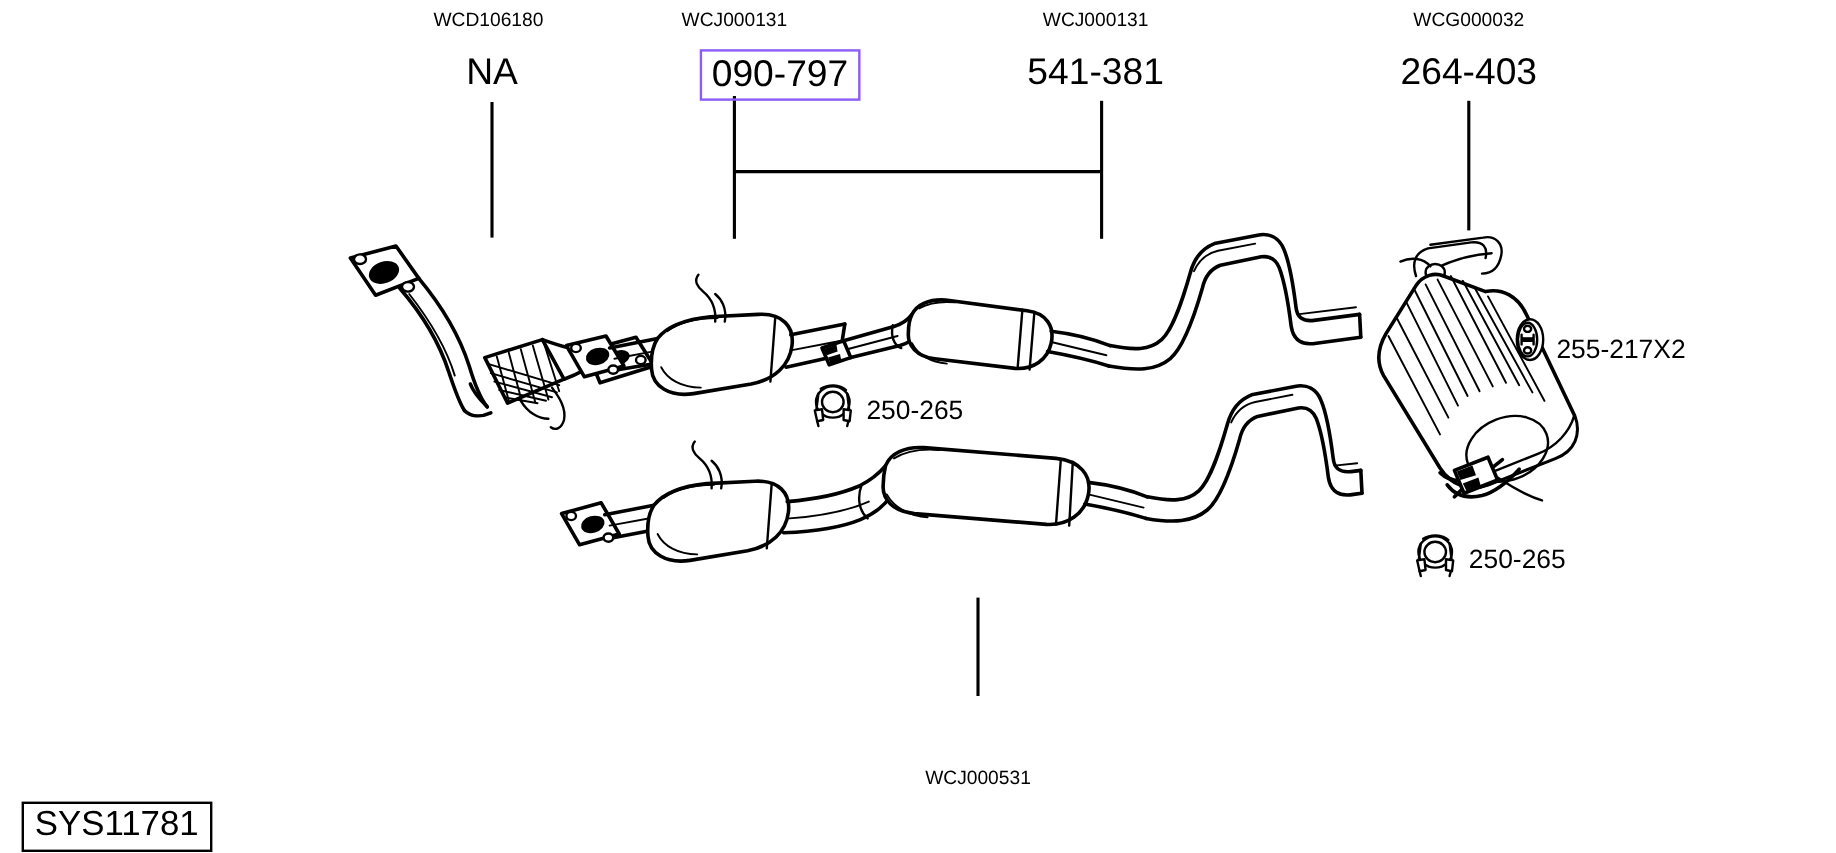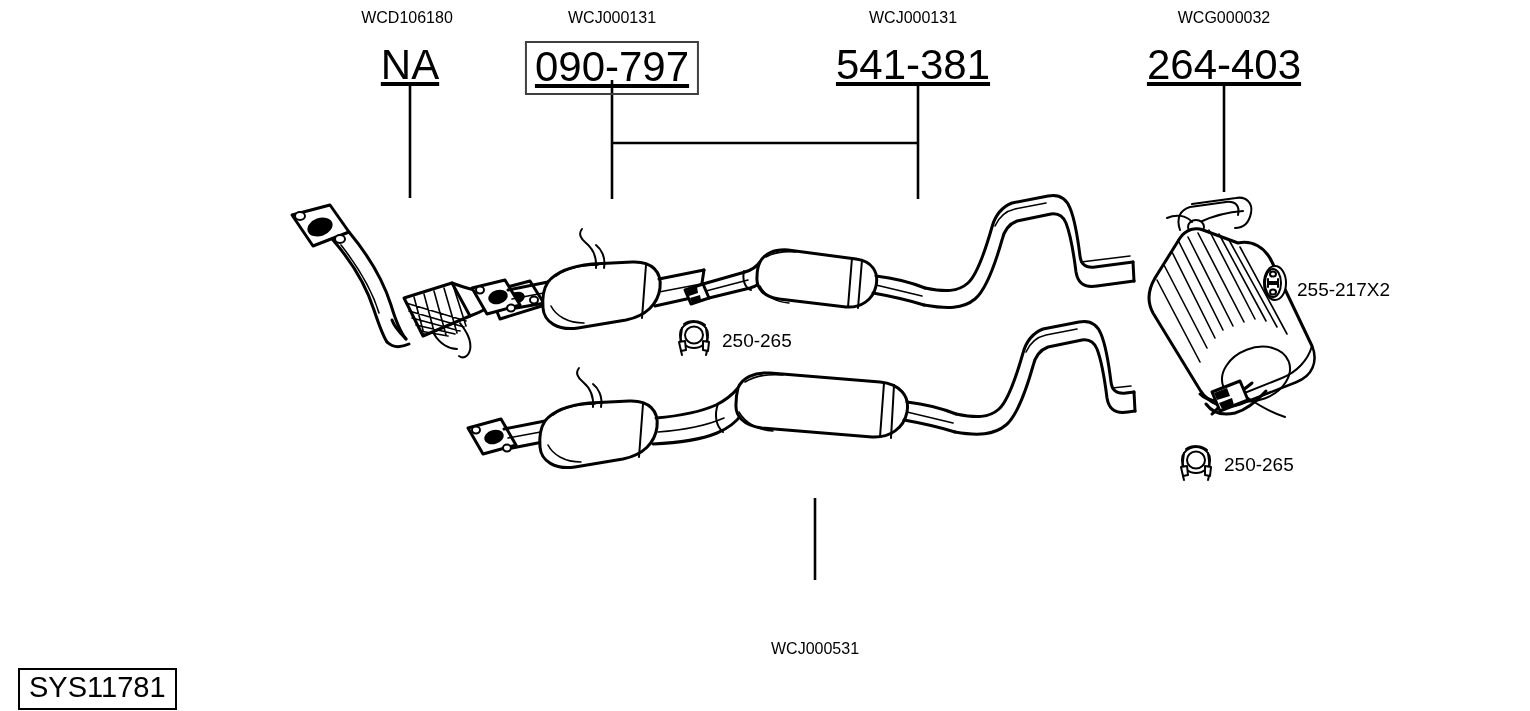--- a/index.html
+++ b/index.html
@@ -1,24 +1,24 @@
 <!DOCTYPE html>
 <html><head>
 <meta charset="utf-8">
 <style>
   html,body{margin:0;padding:0;background:#ffffff;}
   body{width:1530px;height:711px;position:relative;overflow:hidden;
        font-family:"Liberation Sans", sans-serif;color:#000;}
   #stage{position:absolute;left:0;top:0;width:1530px;height:711px;}
   #art{position:absolute;left:0;top:0;}
   .lbl{position:absolute;white-space:nowrap;line-height:1;}
-  .part-no{font-size:42px;font-weight:400;letter-spacing:0px;text-decoration:underline;}
+  .part-no{font-size:31px;font-weight:400;letter-spacing:0px;}
   .oem{font-size:16px;font-weight:400;letter-spacing:0px;}
-  .boxed{border:2px solid #404040;padding:3px 8px 5px 8px;}
-  .small-no{font-size:19px;}
+  .boxed{border:2px solid #8b5cf6;padding:3px 8px 5px 8px;margin-left:38px;}
+  .small-no{font-size:22px;}
   .sysbox{font-size:29px;border:2px solid #000;padding:3px 9px 6px 9px;}
   .ctr{transform:translateX(-50%);}
 </style>
 </head>
 <body>
 
 <div id="stage">
 
 <svg id="art" width="1530" height="711" viewBox="0 0 1530 711" xmlns="http://www.w3.org/2000/svg">
   <defs>

